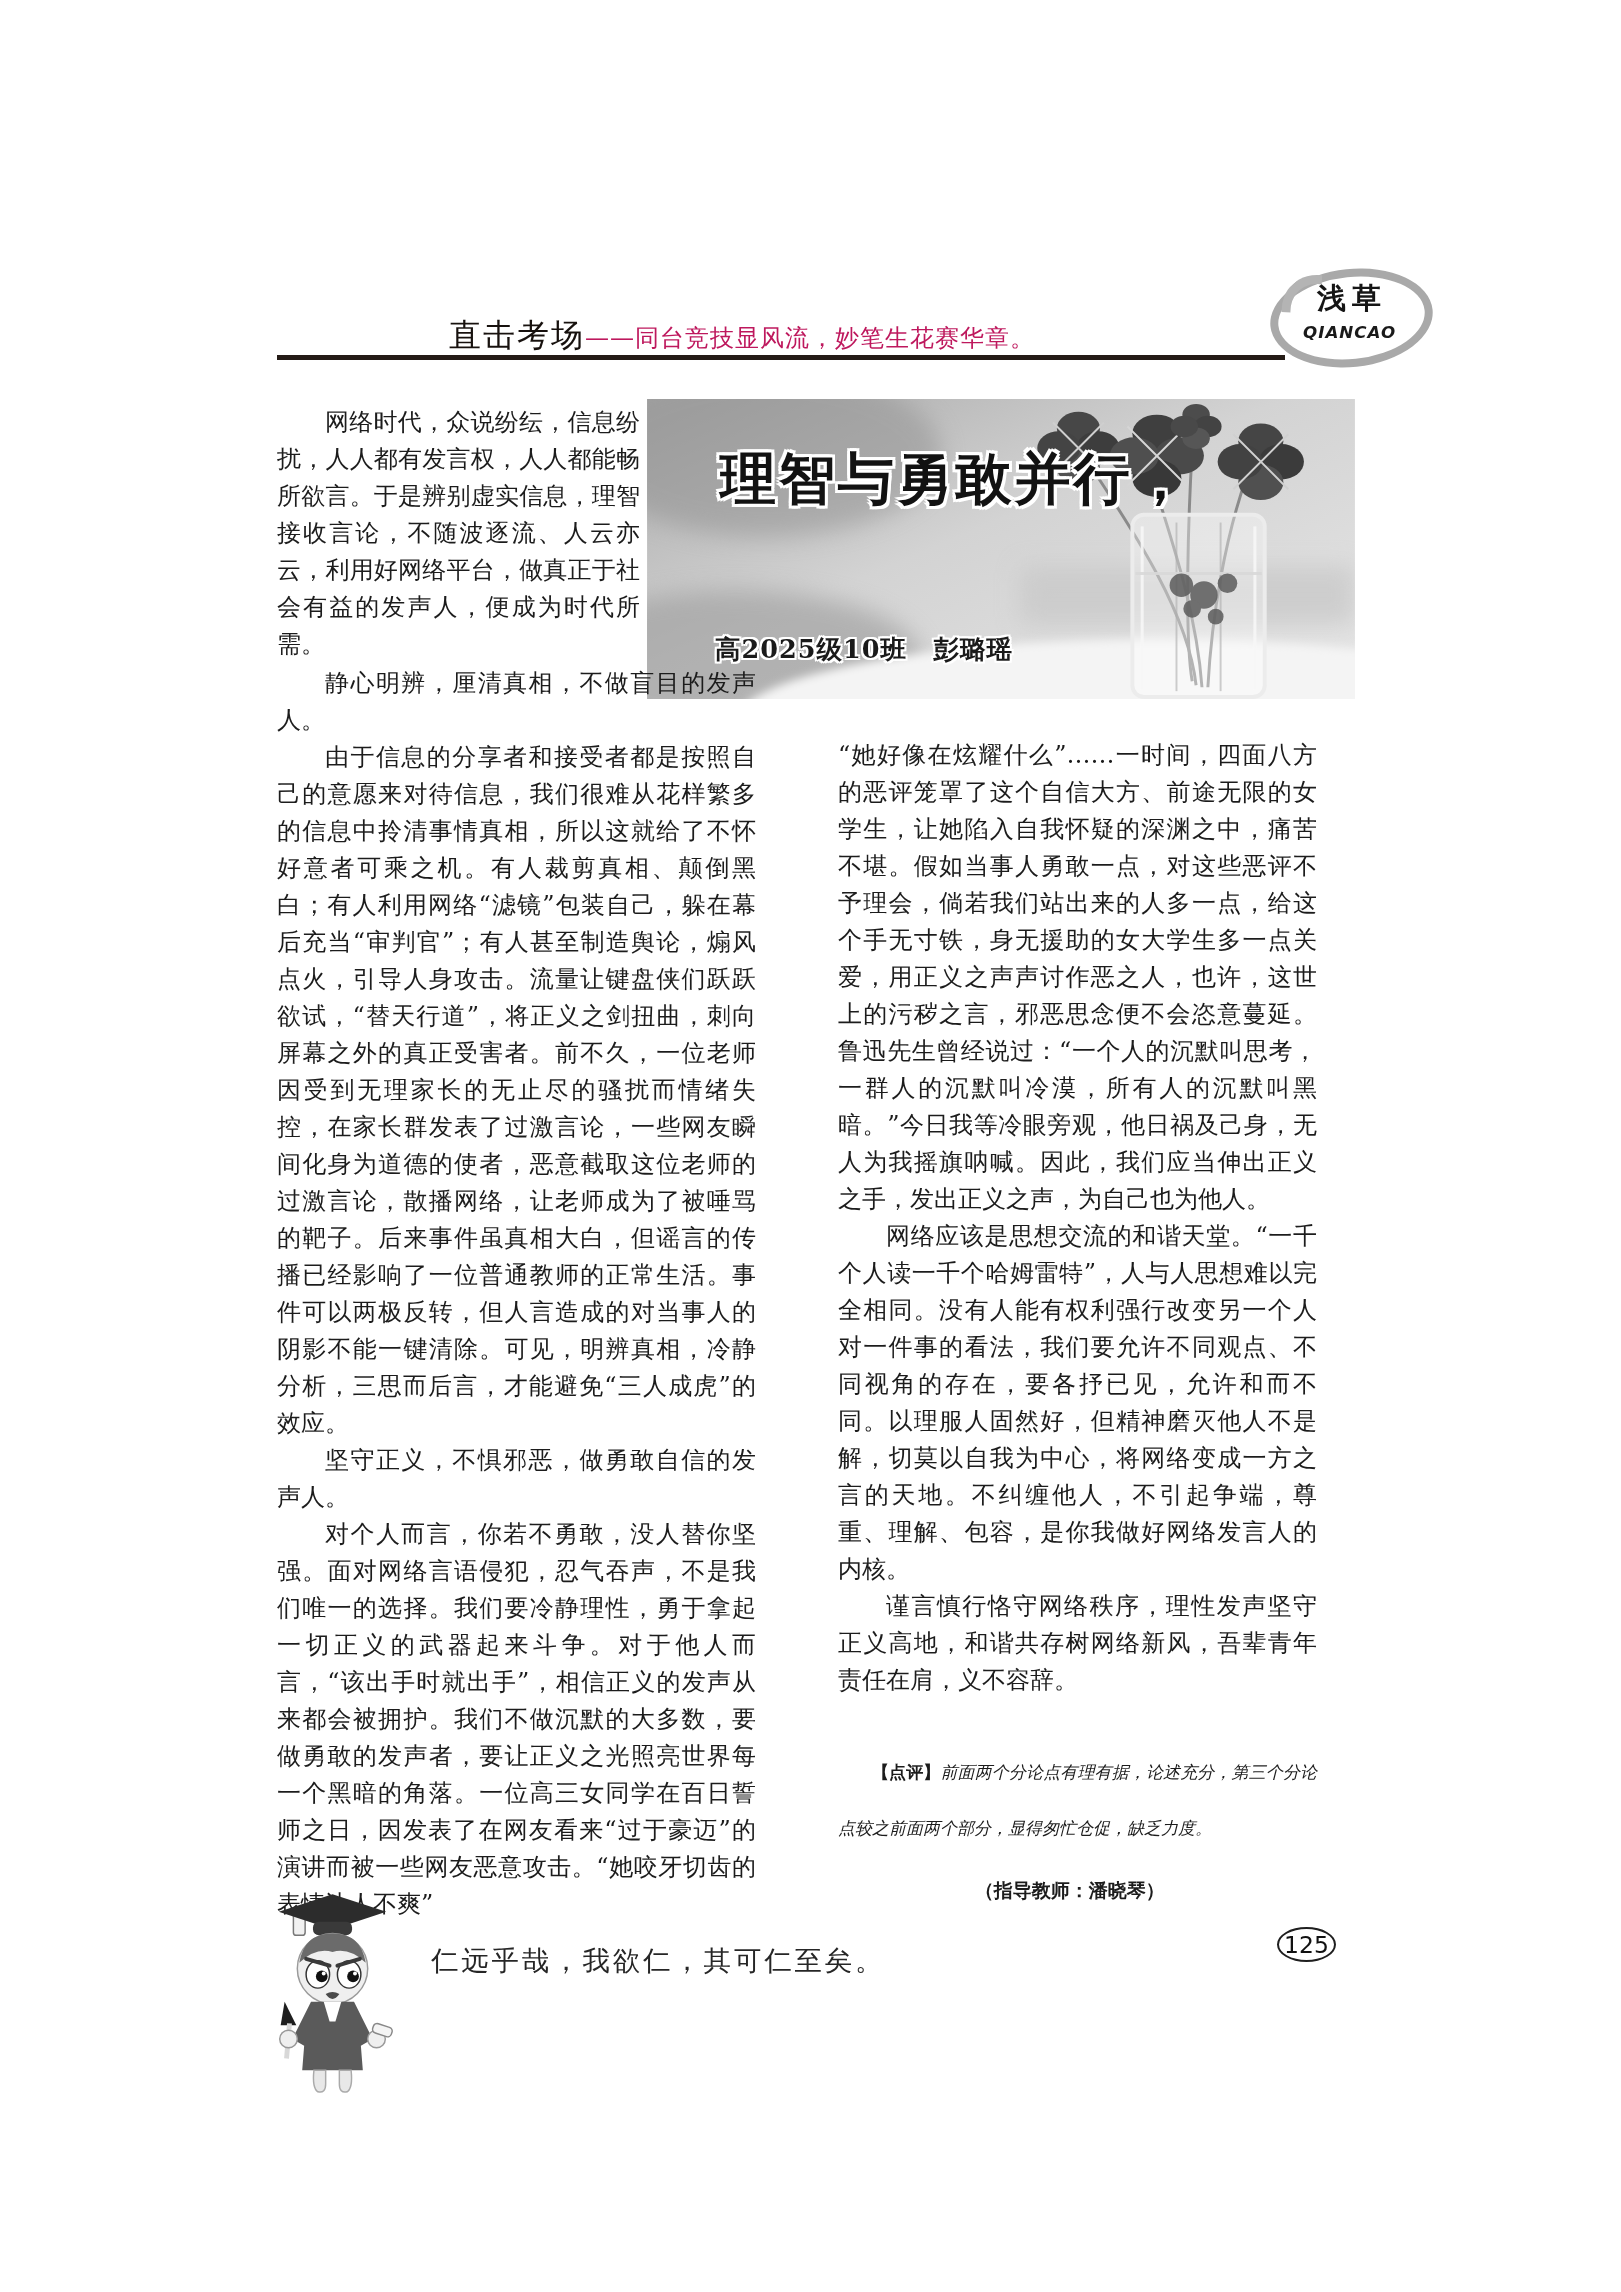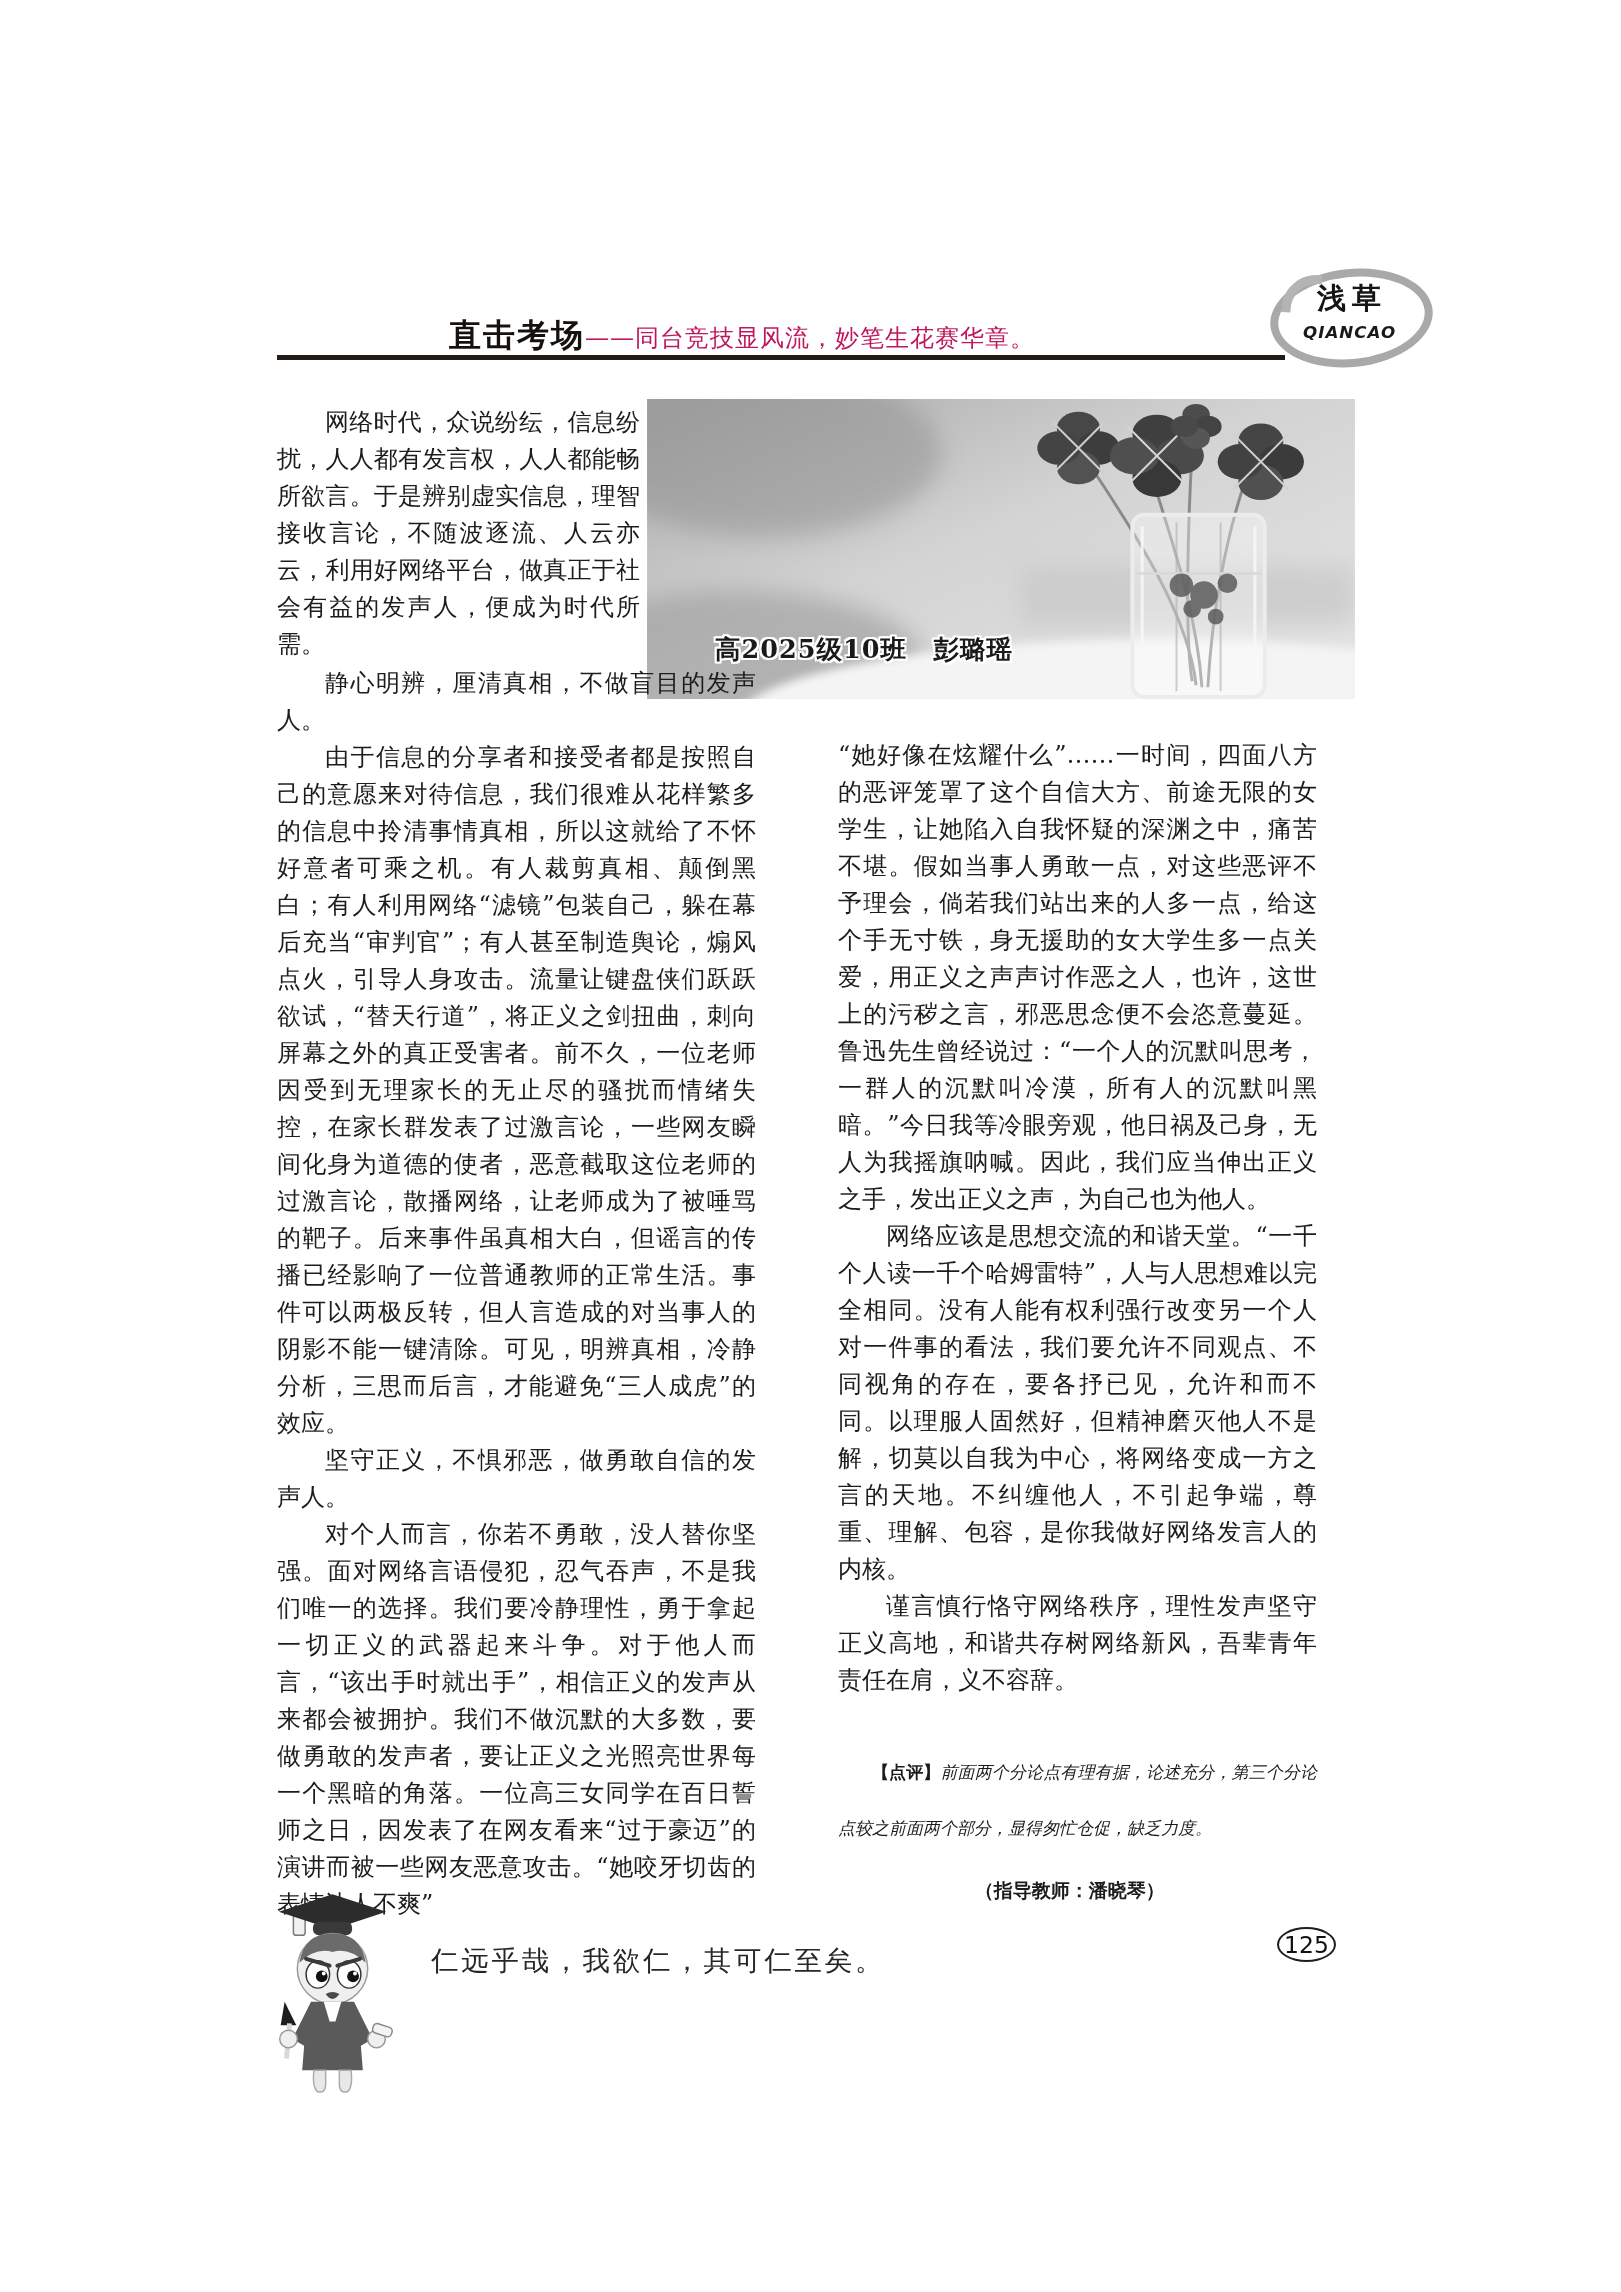--- a/index.html
+++ b/index.html
@@ -1,21 +1,21 @@
 <!DOCTYPE html>
 <html><head>
 <meta charset="utf-8">
 <style>
   html,body{margin:0;padding:0;background:#ffffff;}
   .page{position:relative;width:1621px;height:2293px;background:#ffffff;overflow:hidden;
         font-family:"DejaVu Serif","Liberation Serif",serif;color:#1c1c1c;}
 
   
   .header-text{position:absolute;left:449px;top:314px;white-space:nowrap;}
-  .header-section{font-size:32px;font-weight:bold;letter-spacing:2px;color:#17110e;}
+  .header-section{font-size:32px;font-weight:normal;letter-spacing:2px;color:#17110e;}
   .header-tagline{font-size:24px;letter-spacing:1px;color:#be185d;}
   .header-rule{position:absolute;left:277px;top:355px;width:1008px;height:4.9px;background:#241b16;}
 
   .logo{position:absolute;left:1270px;top:265px;width:171px;height:100px;}
   .logo-ring{position:absolute;left:0;top:3.9px;width:147px;height:82px;border:8.8px solid #a9a9a9;
              border-radius:50%;transform:rotate(-6deg);}
   .logo-leaf{position:absolute;left:15.7px;top:5.9px;width:63px;height:82px;border-radius:50%;
              border:9.8px solid #b4b4b4;border-color:#b4b4b4 transparent transparent transparent;
              transform:rotate(-42deg);}
   .logo-cn{position:absolute;left:47px;top:13.7px;font-size:29px;font-weight:bold;color:#151515;
@@ -153,20 +153,21 @@
           <path d="M-28,-28 L28,28 M28,-28 L-28,28" stroke="#d0d0d0" stroke-width="2"></path>
         </g>
         <g transform="translate(560,28)">
           <ellipse rx="14" ry="11" cx="0" cy="-12" fill="#4c4c4c"></ellipse>
             <ellipse rx="14" ry="11" cx="12" cy="0" fill="#434343"></ellipse>
           <ellipse rx="14" ry="11" cx="0" cy="12" fill="#565656"></ellipse>
             <ellipse rx="14" ry="11" cx="-12" cy="0" fill="#494949"></ellipse>
         </g>
       </g>
     </svg>
+    <div class="photo-title photo-title-1">理智与勇敢并行，</div>
     <div class="photo-byline">高2025级10班　彭璐瑶</div>
   </div>
 
   <div class="col col-left">
     <p class="indent">静心明辨，厘清真相，不做盲目的发声人。</p>
     <p class="indent">由于信息的分享者和接受者都是按照自己的意愿来对待信息，我们很难从花样繁多的信息中拎清事情真相，所以这就给了不怀好意者可乘之机。有人裁剪真相、颠倒黑白；有人利用网络“滤镜”包装自己，躲在幕后充当“审判官”；有人甚至制造舆论，煽风点火，引导人身攻击。流量让键盘侠们跃跃欲试，“替天行道”，将正义之剑扭曲，刺向屏幕之外的真正受害者。前不久，一位老师因受到无理家长的无止尽的骚扰而情绪失控，在家长群发表了过激言论，一些网友瞬间化身为道德的使者，恶意截取这位老师的过激言论，散播网络，让老师成为了被唾骂的靶子。后来事件虽真相大白，但谣言的传播已经影响了一位普通教师的正常生活。事件可以两极反转，但人言造成的对当事人的阴影不能一键清除。可见，明辨真相，冷静分析，三思而后言，才能避免“三人成虎”的效应。</p>
     <p class="indent">坚守正义，不惧邪恶，做勇敢自信的发声人。</p>
     <p class="indent">对个人而言，你若不勇敢，没人替你坚强。面对网络言语侵犯，忍气吞声，不是我们唯一的选择。我们要冷静理性，勇于拿起一切正义的武器起来斗争。对于他人而言，“该出手时就出手”，相信正义的发声从来都会被拥护。我们不做沉默的大多数，要做勇敢的发声者，要让正义之光照亮世界每一个黑暗的角落。一位高三女同学在百日誓师之日，因发表了在网友看来“过于豪迈”的演讲而被一些网友恶意攻击。“她咬牙切齿的表情让人不爽”</p>
   </div>
 

